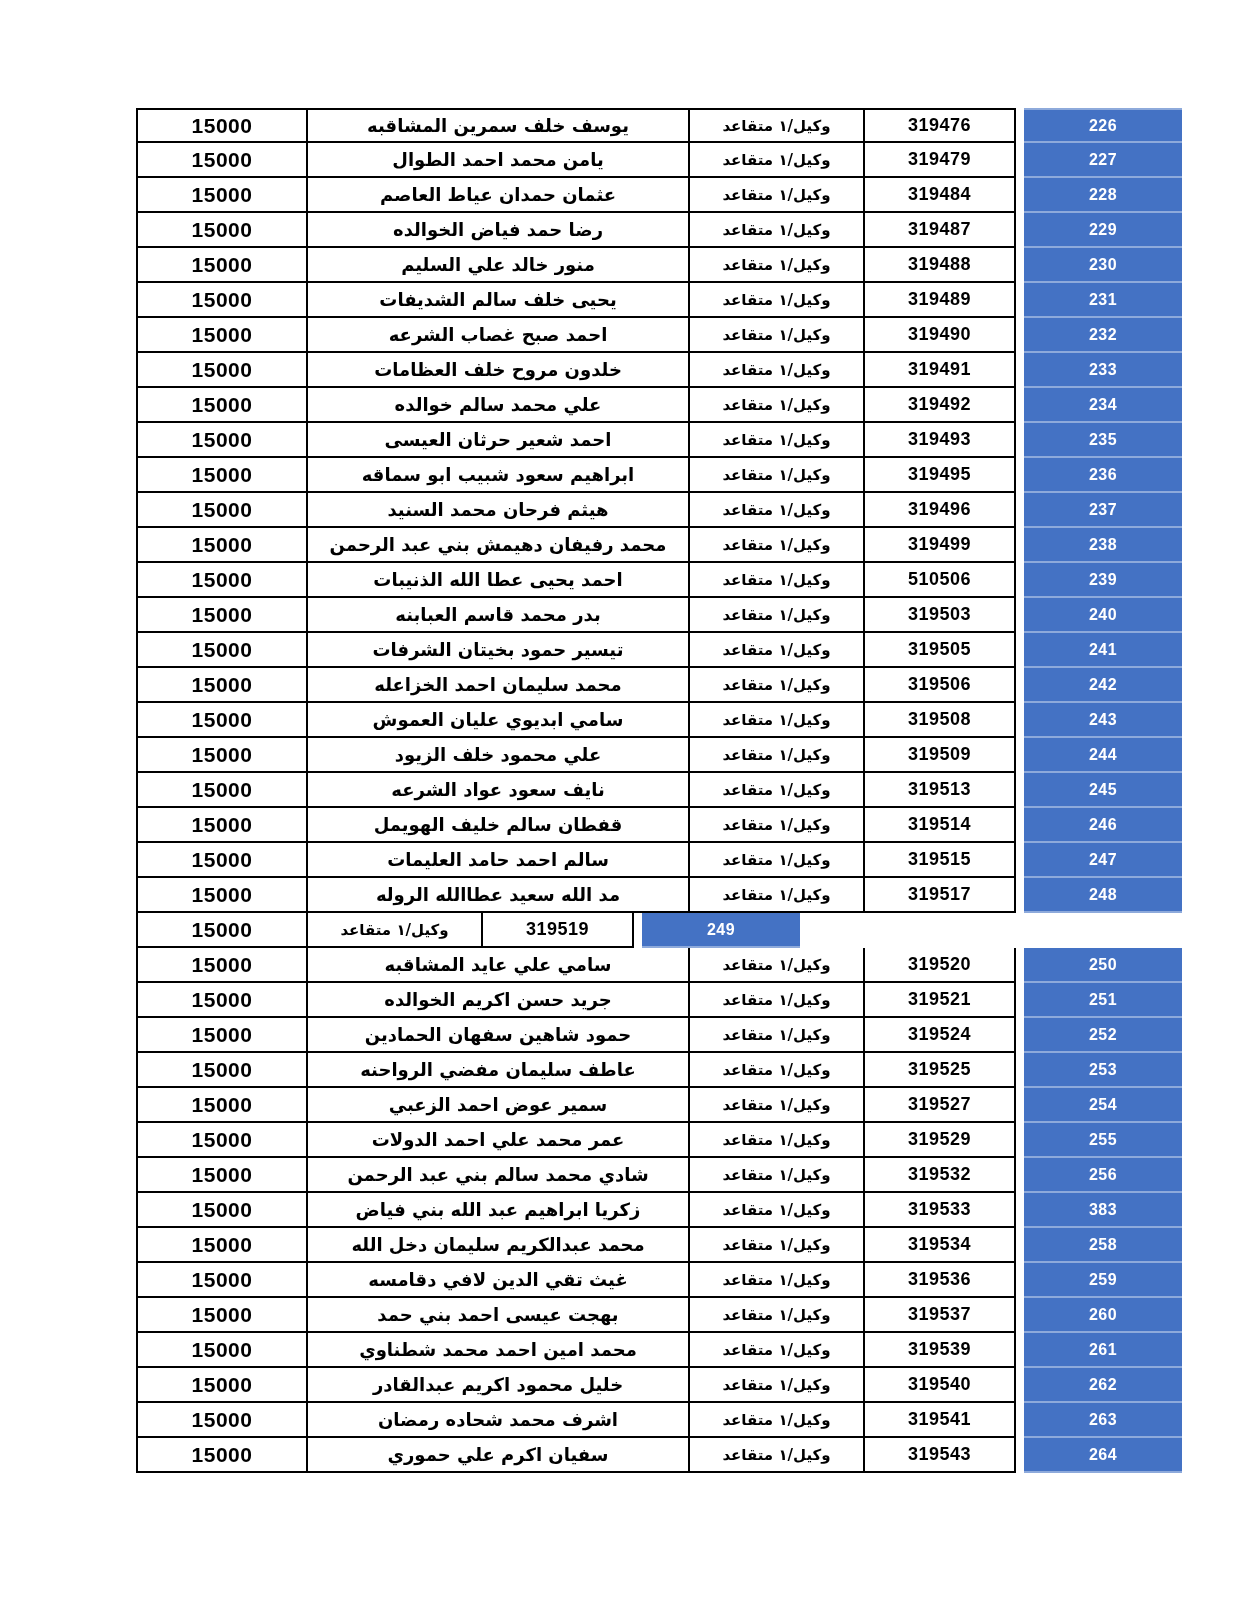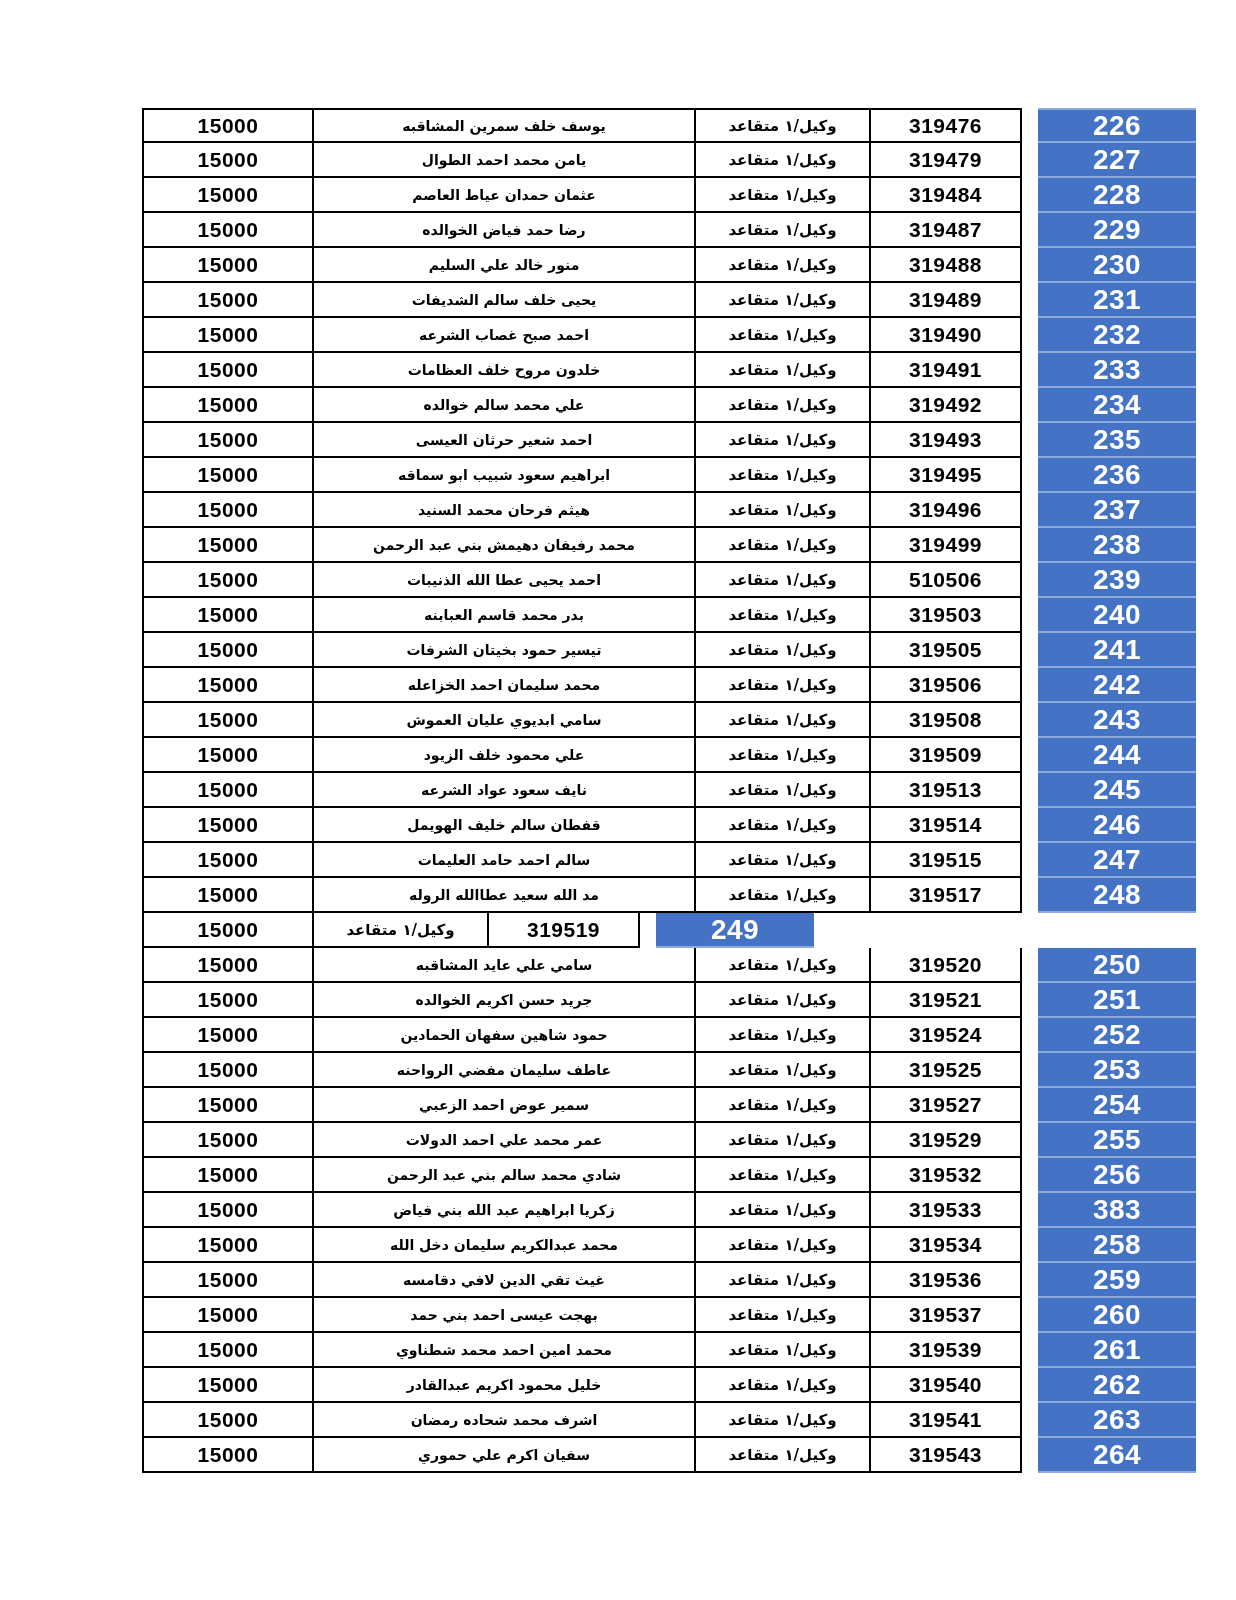--- a/index.html
+++ b/index.html
@@ -10,21 +10,21 @@
   .page {
     position: relative;
     width: 1236px;
     height: 1600px;
     background: var(--page-bg, #ffffff);
     font-family: "Liberation Sans", sans-serif;
     overflow: hidden;
   }
   .table {
     position: absolute;
-    left: 142px;
+    left: 136px;
     top: 108px;
     display: flex;
     flex-direction: column;
   }
   .row {
     display: flex;
     height: 35px;
   }
   .cell {
     box-sizing: border-box;
@@ -44,41 +44,41 @@
   .row:first-child .main {
     border-top: 2px solid var(--border, #000000);
   }
   .amount {
     width: 170px;
     font-size: 21px;
     letter-spacing: 0.5px;
   }
   .name {
     width: 382px;
-    font-size: 14px;
+    font-size: 18px;
     font-family: "DejaVu Sans", sans-serif;
   }
   .rank {
     width: 175px;
     font-size: 15px;
     font-family: "DejaVu Sans", sans-serif;
     text-align: center;
   }
   .id {
     width: 153px;
-    font-size: 21px;
+    font-size: 18px;
     letter-spacing: 0.5px;
     border-right: 2px solid var(--border, #000000);
   }
   .serial {
     width: 158px;
-    margin-left: 16px;
+    margin-left: 8px;
     background: var(--serial-bg, #4472C4);
     color: var(--serial-text, #ffffff);
-    font-size: 28px;
+    font-size: 16px;
     letter-spacing: 0.5px;
     border-bottom: 2px solid var(--serial-divider, #8EAADB);
   }
   .row:first-child .serial {
     border-top: 2px solid var(--serial-divider, #8EAADB);
   }
 </style>
 </head>
 <body>
 

